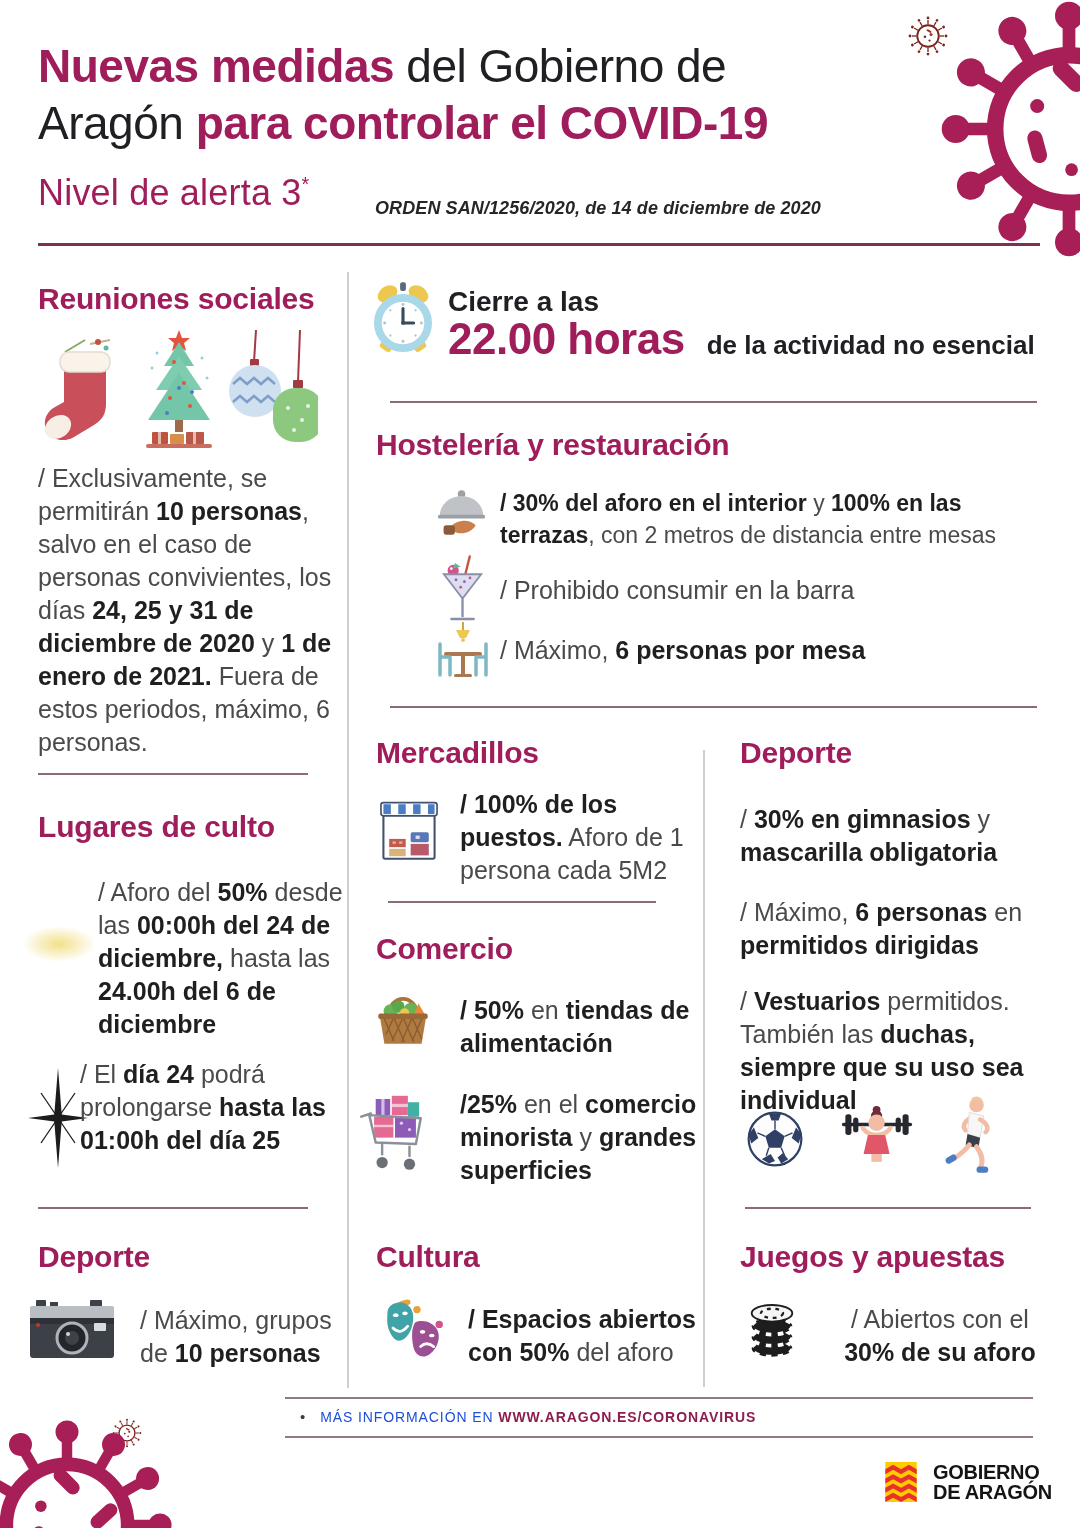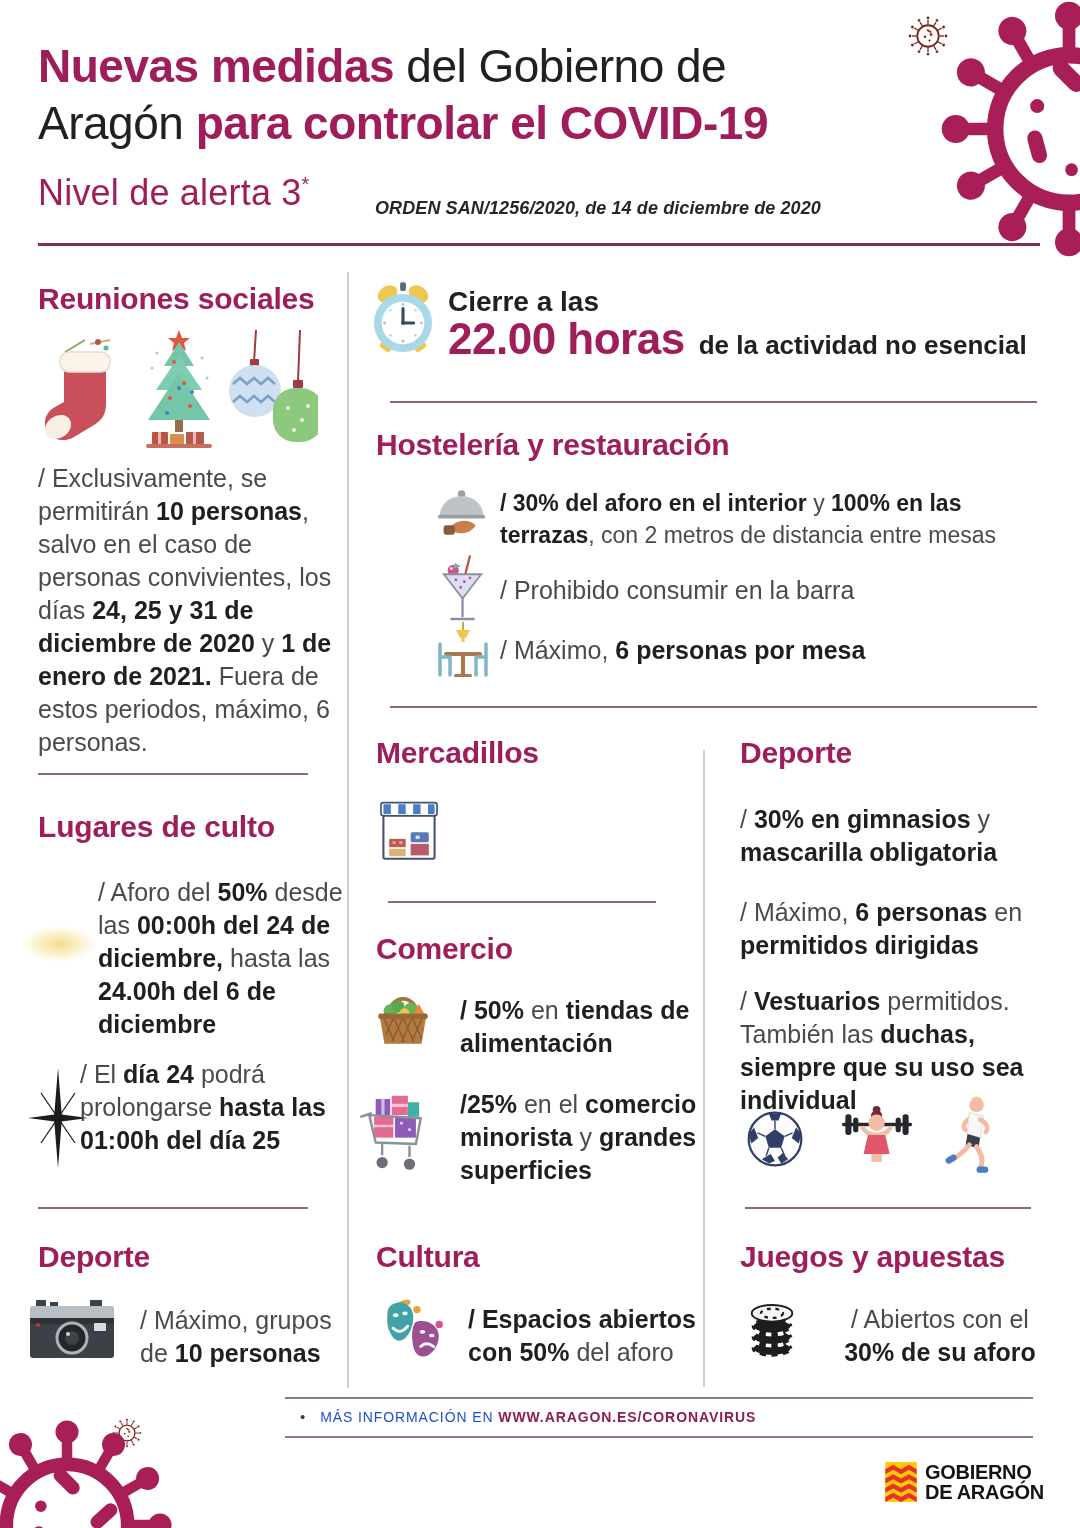--- a/index.html
+++ b/index.html
@@ -27,28 +27,28 @@
   .alert{font-size:36px;font-weight:400;color:var(--accent);letter-spacing:0.2px;}
   .alert sup{font-size:55%;vertical-align:14px;}
   .orden{font-size:18px;font-style:italic;font-weight:700;color:#26262a;letter-spacing:0.1px;}
   .sec-title{font-weight:700;font-size:30px;line-height:1.1;color:var(--accent);letter-spacing:-0.2px;}
   .rt{font-size:25px;line-height:1.32;color:var(--body);}
   .rt .b{font-weight:700;color:var(--bold);}
   .hr{background:var(--rule-soft);height:2px;}
   .hr-strong{background:var(--rule);height:3px;}
   .vr{background:var(--vline);width:2px;}
   .closing-prefix{font-size:28px;font-weight:700;color:var(--ink);}
-  .closing-row{display:flex;align-items:baseline;gap:14px;white-space:nowrap;}
+  .closing-row{display:flex;align-items:baseline;gap:22px;white-space:nowrap;}
   .closing-time{font-size:44px;font-weight:700;color:var(--accent);letter-spacing:-0.5px;}
   .closing-suffix{font-size:26px;font-weight:700;color:var(--ink);}
   .finfo{display:flex;align-items:center;gap:14px;font-size:14px;letter-spacing:0.9px;}
   .finfo .dot{color:#3c3c3c;font-size:15px;}
   .finfo .lbl{color:#1d4ed8;font-weight:400;}
   .finfo .url{color:#8c1d4f;font-weight:700;}
-  .logo{display:flex;align-items:flex-start;gap:8px;}
+  .logo{display:flex;align-items:flex-start;gap:16px;}
   .logo-text{font-size:20px;line-height:1.0;font-weight:700;color:#141414;letter-spacing:-0.3px;}
   svg{display:block;}
 </style>
 </head>
 <body>
 
 <svg width="0" height="0" style="position:absolute">
   <defs>
     <g id="virusBigSym">
       <g id="vspoke">
@@ -291,20 +291,21 @@
       <rect x="57" y="10" width="8" height="12" fill="#4a7dc4"></rect>
     <rect x="10" y="52" width="20" height="10" fill="#c05a4a"></rect>
     <rect x="10" y="64" width="20" height="9" fill="#d9b27c"></rect>
     <rect x="36" y="44" width="22" height="12" rx="2" fill="#5a77b8"></rect>
     <rect x="36" y="58" width="22" height="14" fill="#b85a6a"></rect>
     <rect x="42" y="48" width="5" height="4" fill="#ffffff" opacity="0.8"></rect>
     <rect x="14" y="55" width="4" height="3" fill="#ffffff" opacity="0.5"></rect>
       <rect x="22" y="55" width="4" height="3" fill="#ffffff" opacity="0.5"></rect>
   </svg>
 
+  <div class="abs rt" style="left:460px;top:788px;width:235px;"><span class="b">/ </span><span class="b">100% de los puestos.</span><span> Aforo de 1 persona cada 5M2</span></div>
 
   <div class="abs hr" style="left:388px;top:901px;width:268px;"></div>
 
   <div class="abs sec-title" style="left:376px;top:932px;">Comercio</div>
 
   <svg class="abs" style="left:372px;top:988px;" width="62" height="62" viewBox="0 0 80 80">
     <path d="M22,34 A18,20 0 0 1 58,34" fill="none" stroke="#a8743c" stroke-width="5"></path>
     <circle cx="24" cy="30" r="9" fill="#67b457"></circle>
       <circle cx="34" cy="24" r="8" fill="#5aa84c"></circle>
       <circle cx="50" cy="28" r="9" fill="#67b457"></circle>

